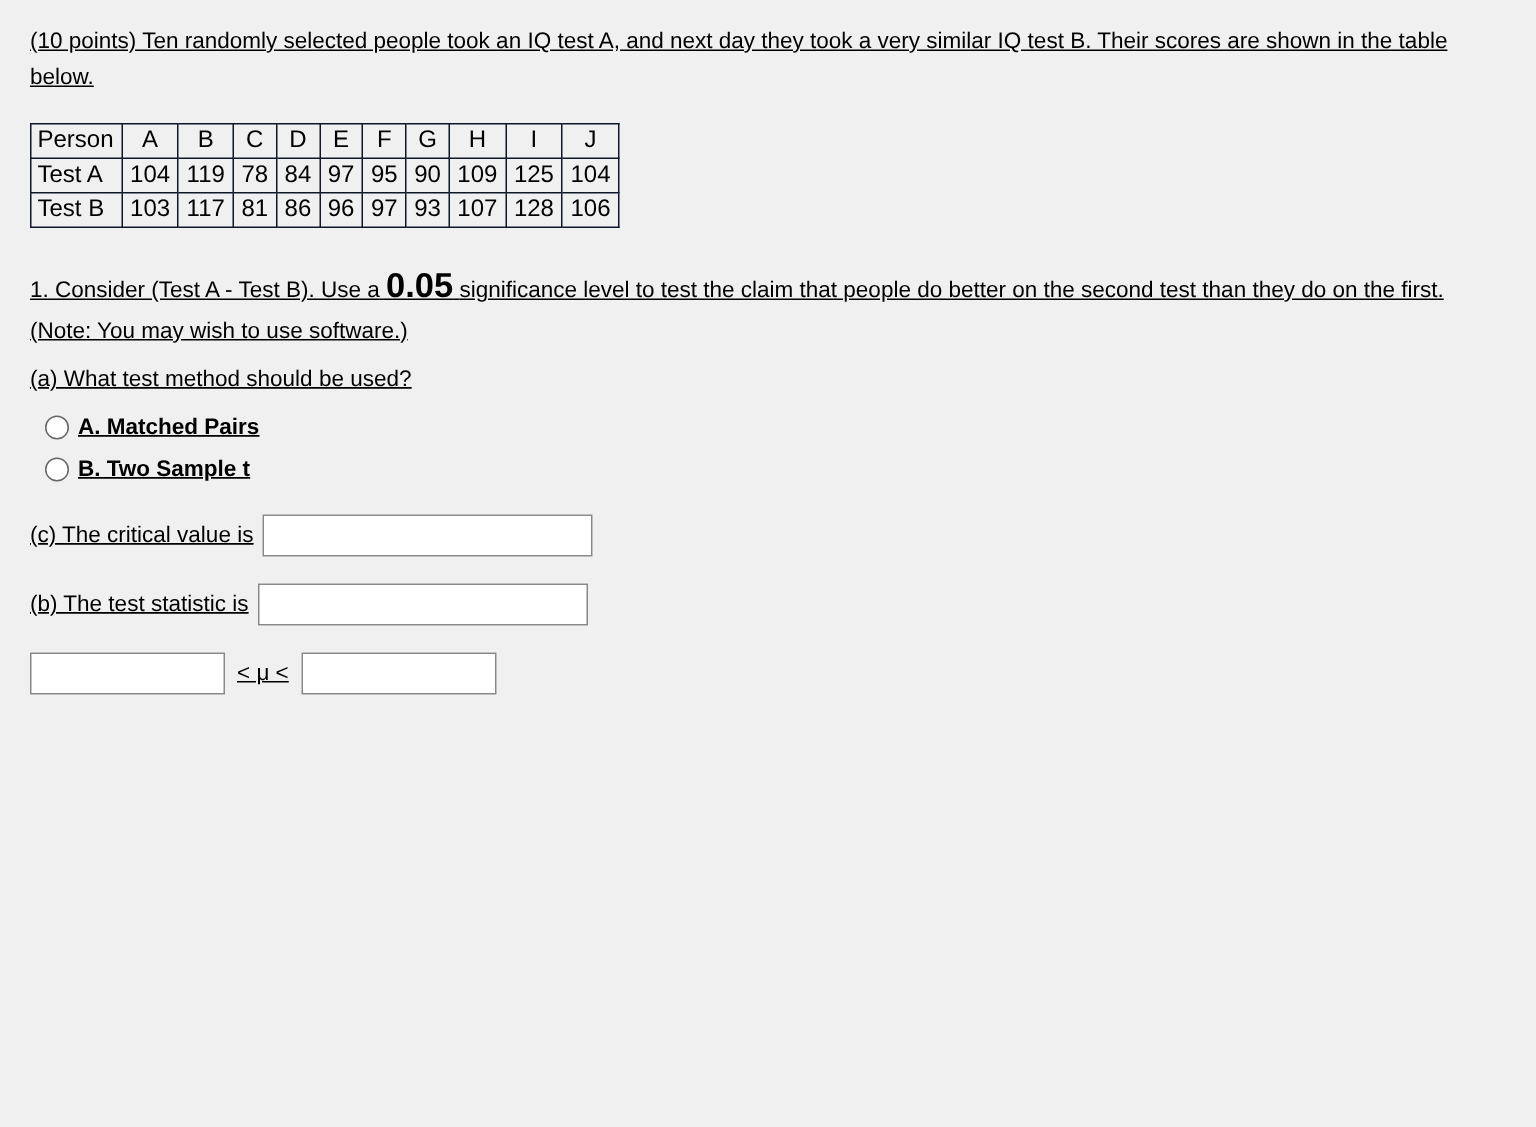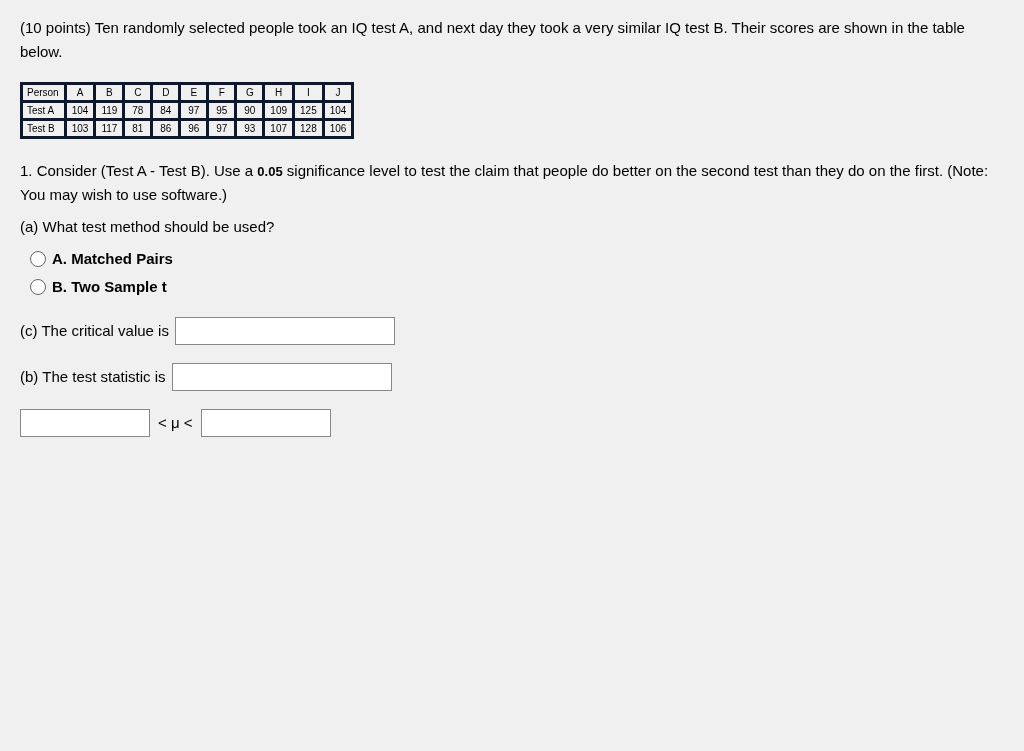--- a/index.html
+++ b/index.html
@@ -14,33 +14,34 @@
     }
     .intro-text {
       margin-bottom: 12px;
       line-height: 1.5;
     }
     table {
       border-collapse: collapse;
       margin-bottom: 20px;
     }
     table td {
-      border: 3px solid #0f172a;
+      border: 1px solid #0f172a;
       padding: 2px 5px;
       text-align: center;
-      font-size: 10px;
+      font-size: 16px;
       min-width: 28px;
     }
     table td:first-child {
       text-align: left;
       padding-left: 4px;
     }
     .section {
       margin-bottom: 18px;
       line-height: 1.6;
+      text-decoration: underline;
     }
     .question-label {
       margin-bottom: 8px;
     }
     .radio-group {
       margin-left: 10px;
     }
     .radio-item {
       display: flex;
       align-items: center;
@@ -72,21 +73,21 @@
       font-size: 14px;
       height: 28px;
     }
     .input-wide {
       width: 220px;
     }
     .input-narrow {
       width: 130px;
     }
     .significance {
-      font-size: 13px;
+      font-size: 23px;
       font-weight: bold;
     }
     .bold { font-weight: bold; }
     .ci-row {
       display: flex;
       align-items: center;
       gap: 8px;
       margin-top: 8px;
     }
     .underline-text {

